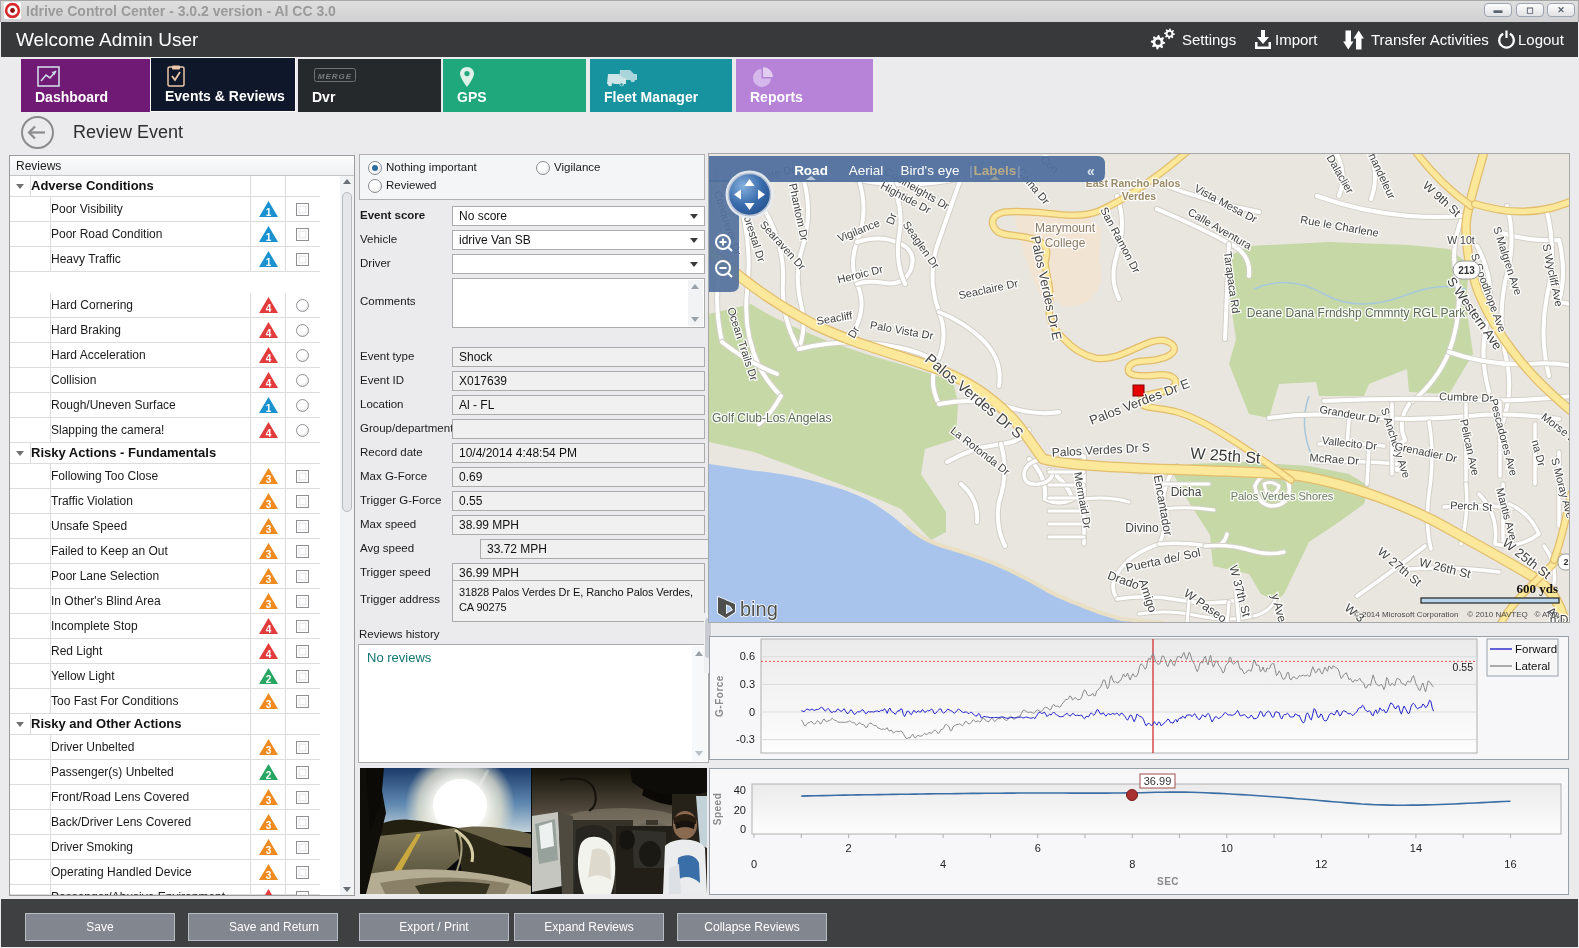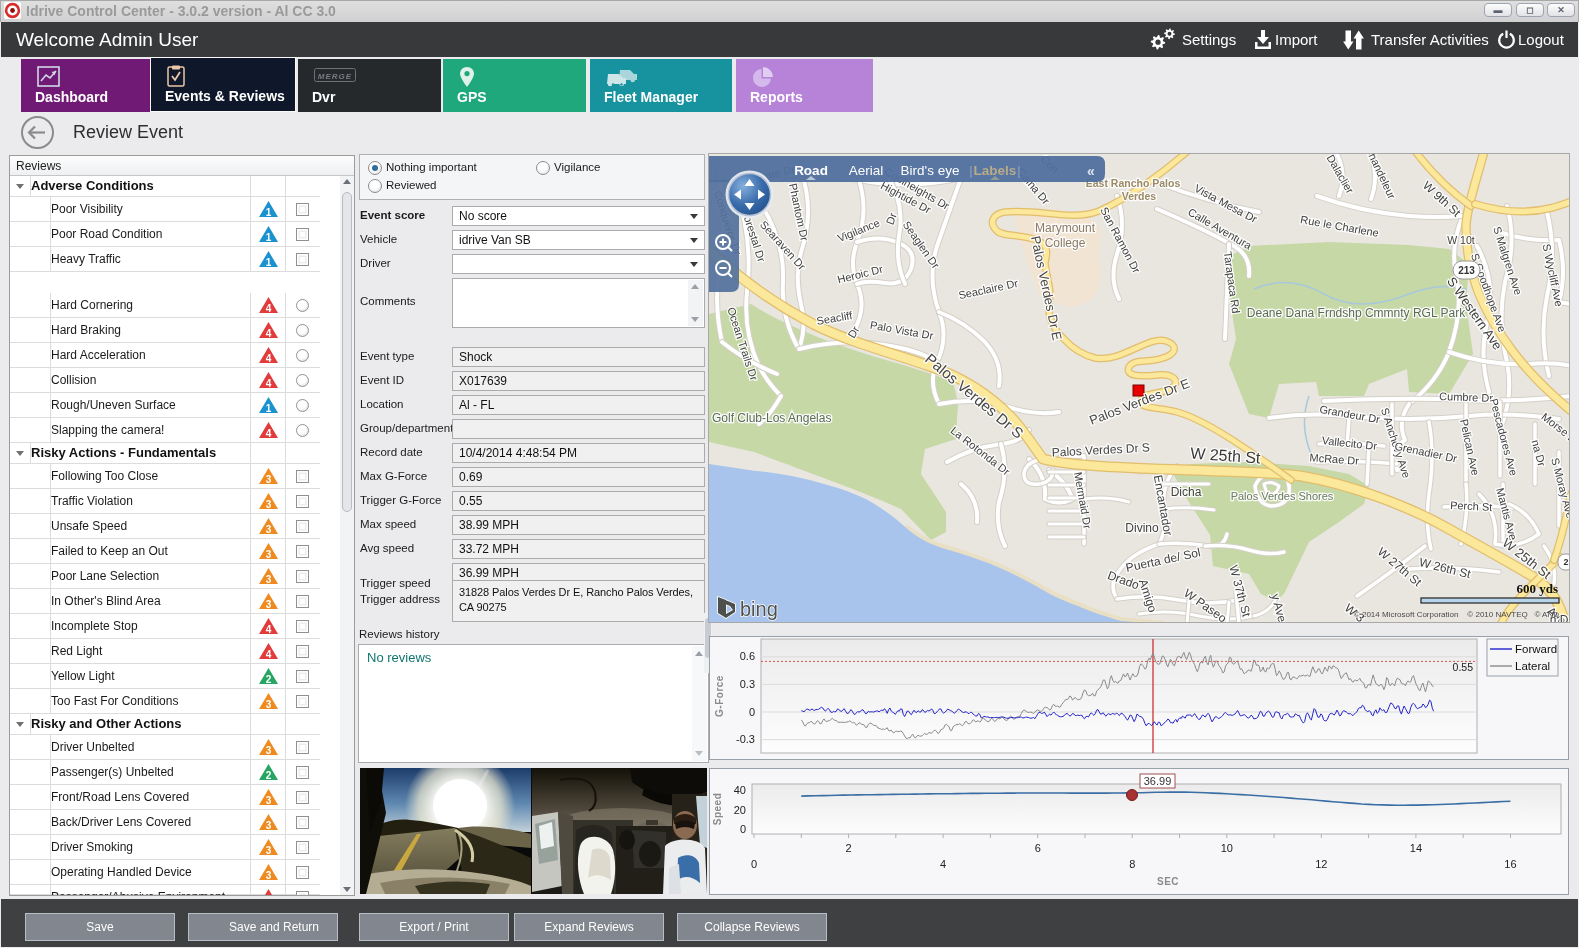--- a/index.html
+++ b/index.html
@@ -494,22 +494,22 @@
     <div class="ffield" style="top:266px;height:20px;"></div>
 <div class="flabel" style="left:4px;top:293px;">Record date</div>
     <div class="ffield" style="top:290px;height:20px;">10/4/2014 4:48:54 PM</div>
 <div class="flabel" style="left:4px;top:317px;">Max G-Force</div>
     <div class="ffield" style="top:314px;height:20px;">0.69</div>
 <div class="flabel" style="left:4px;top:341px;">Trigger G-Force</div>
     <div class="ffield" style="top:338px;height:20px;">0.55</div>
 <div class="flabel" style="left:4px;top:365px;">Max speed</div>
     <div class="ffield" style="top:362px;height:20px;">38.99 MPH</div>
 <div class="flabel" style="left:4px;top:389px;">Avg speed</div>
-    <div class="ffield" style="top:386px;height:20px;">33.72 MPH</div>
-<div class="flabel" style="left:4px;top:424px;">Trigger speed</div>
+    <div class="ffield" style="top:386px;height:20px;margin-left:28px;">33.72 MPH</div>
+<div class="flabel" style="left:4px;top:413px;">Trigger speed</div>
     <div class="ffield" style="top:410px;height:20px;">36.99 MPH</div>
 <div class="flabel" style="left:4px;top:440px;">Trigger address</div>
 <div class="ffield" style="top:427px;height:42px;padding-top:4px;font-size:11px;letter-spacing:-0.1px;">31828 Palos Verdes Dr E, Rancho Palos Verdes,<br>CA 90275</div>
 <div class="flabel" style="left:3px;top:475px;">Reviews history</div>
 <div style="position:absolute;left:2px;top:491px;width:351px;height:119px;background:#fff;border:1px solid #ababab;">
 <div style="position:absolute;left:8px;top:5px;font-size:13px;color:#0f766e;">No reviews</div>
 <div style="position:absolute;right:1px;top:1px;width:15px;height:115px;background:#f7f8f9;">
 <div style="position:absolute;left:3px;top:5px;width:0;height:0;border-left:4px solid transparent;border-right:4px solid transparent;border-bottom:5px solid #9aa0a8;"></div>
 <div style="position:absolute;left:3px;bottom:5px;width:0;height:0;border-left:4px solid transparent;border-right:4px solid transparent;border-top:5px solid #b8bec6;"></div>
 </div>

